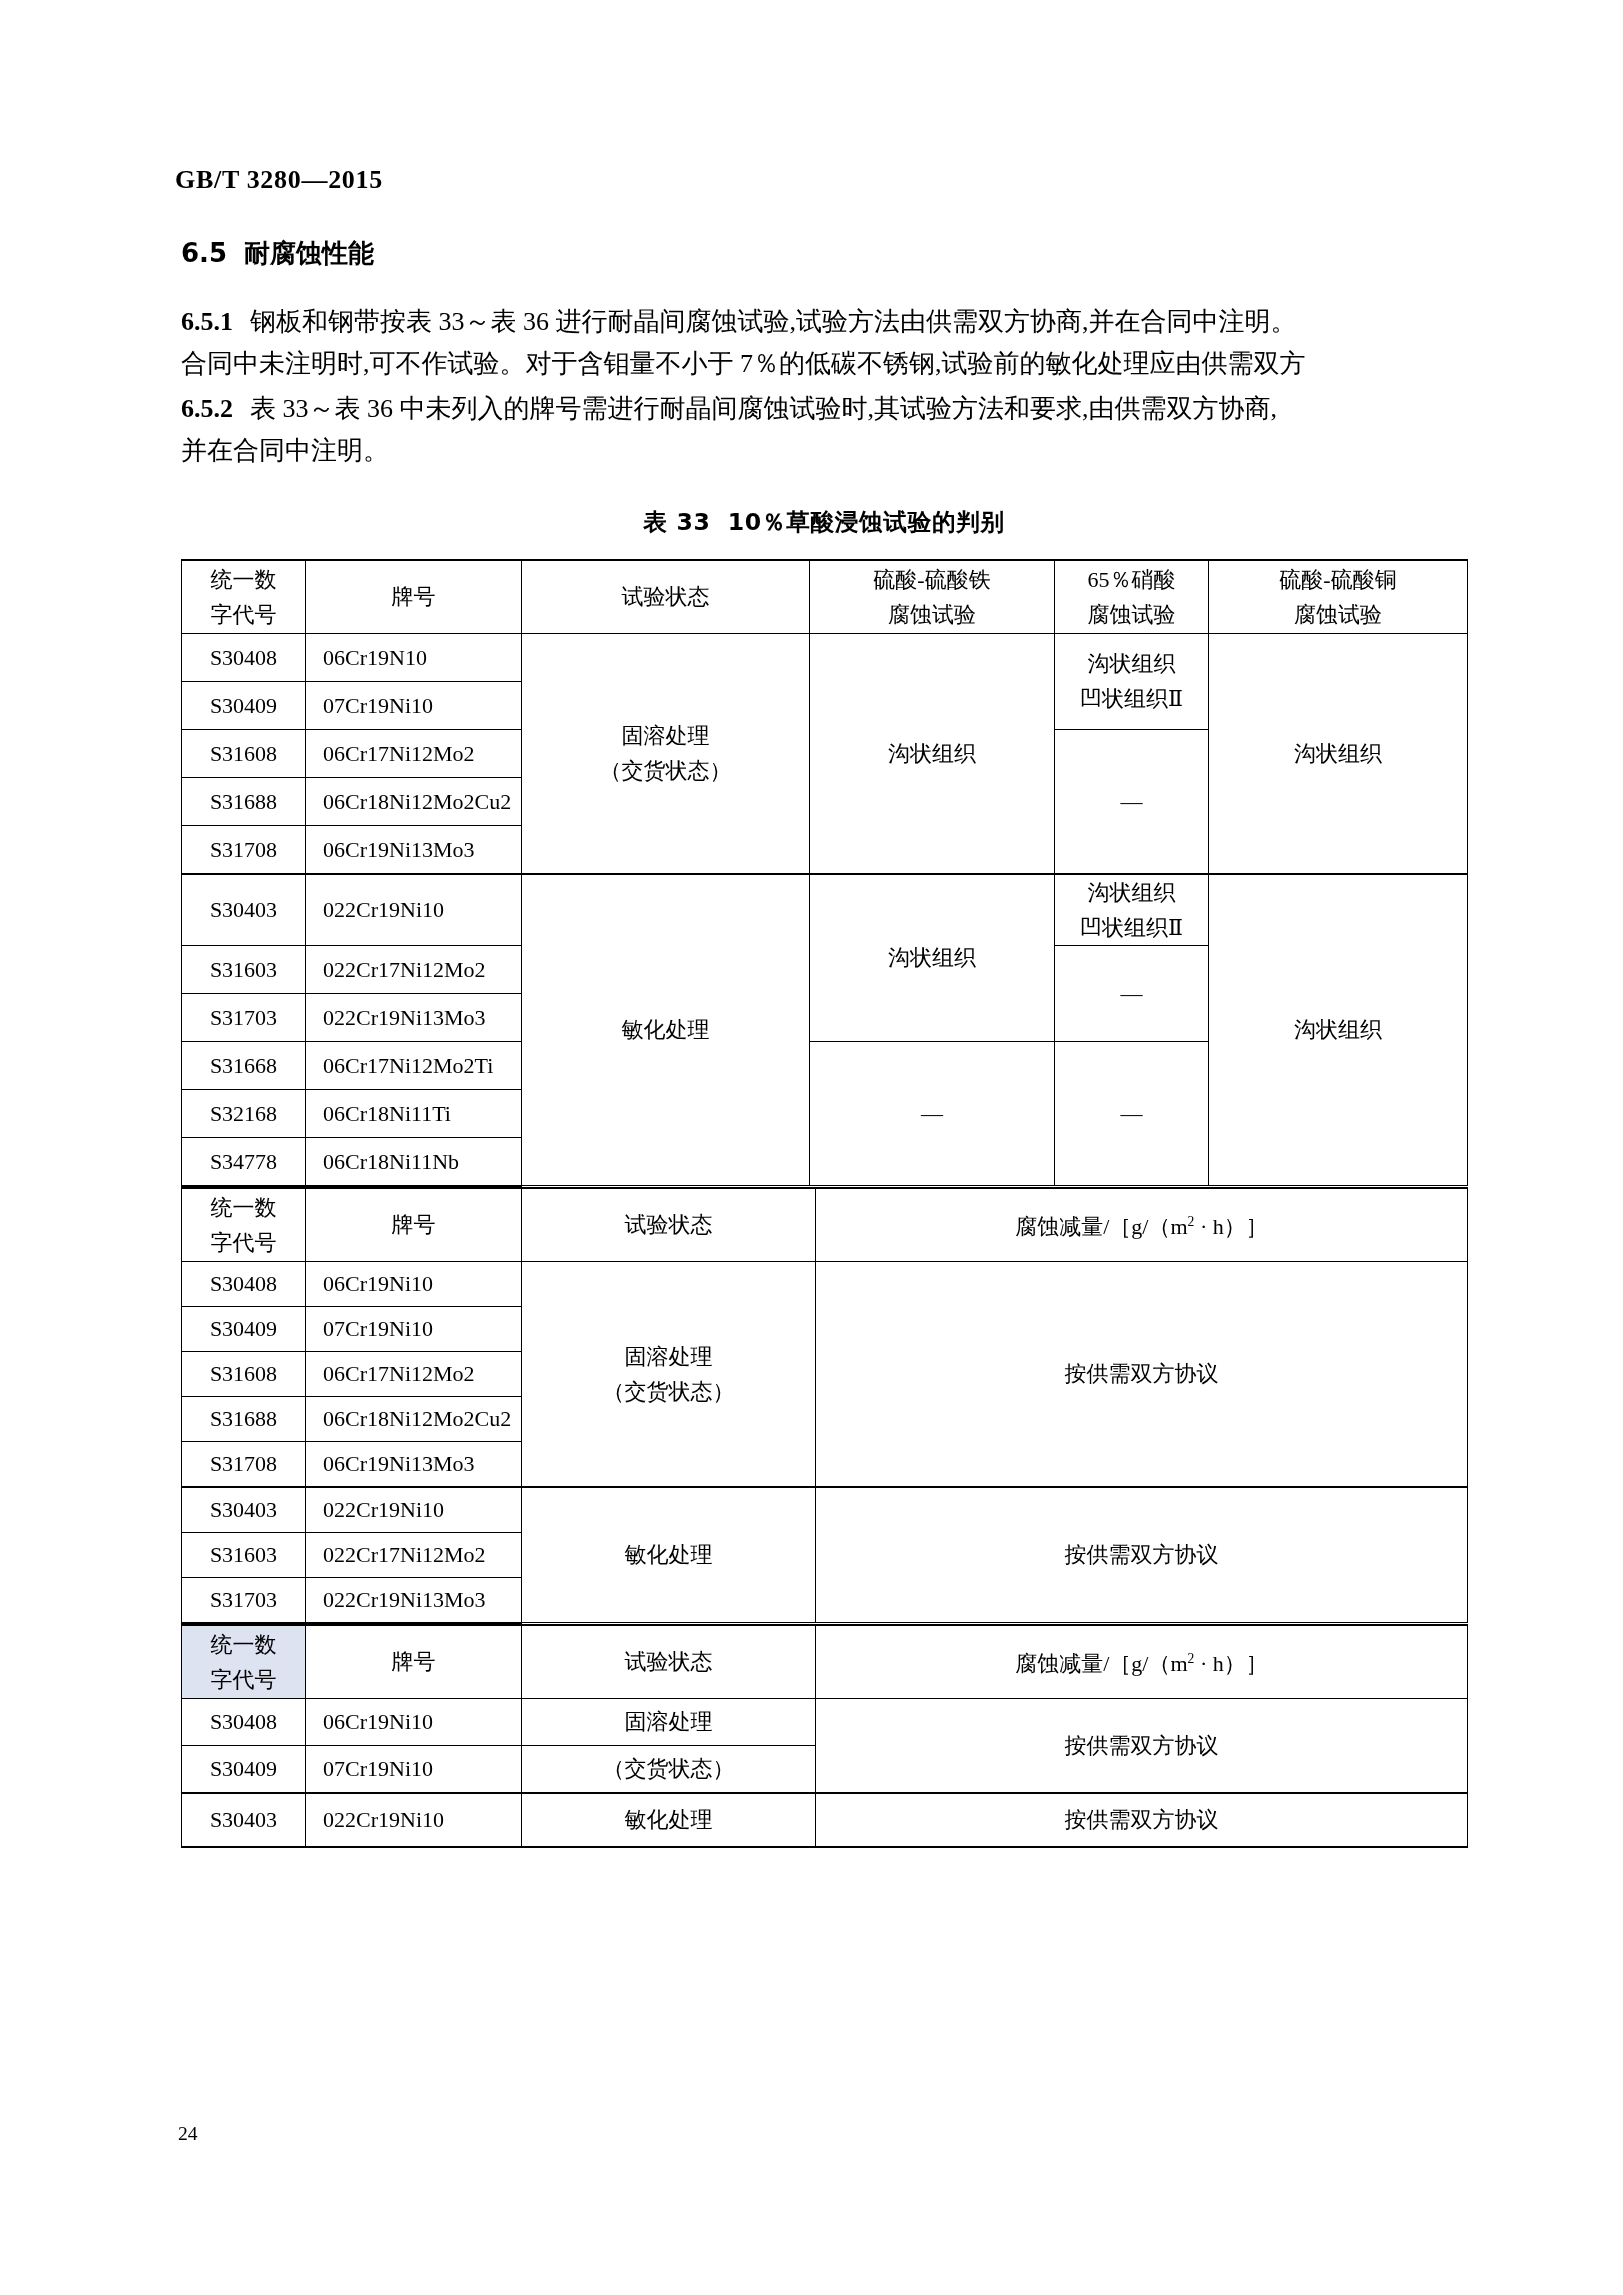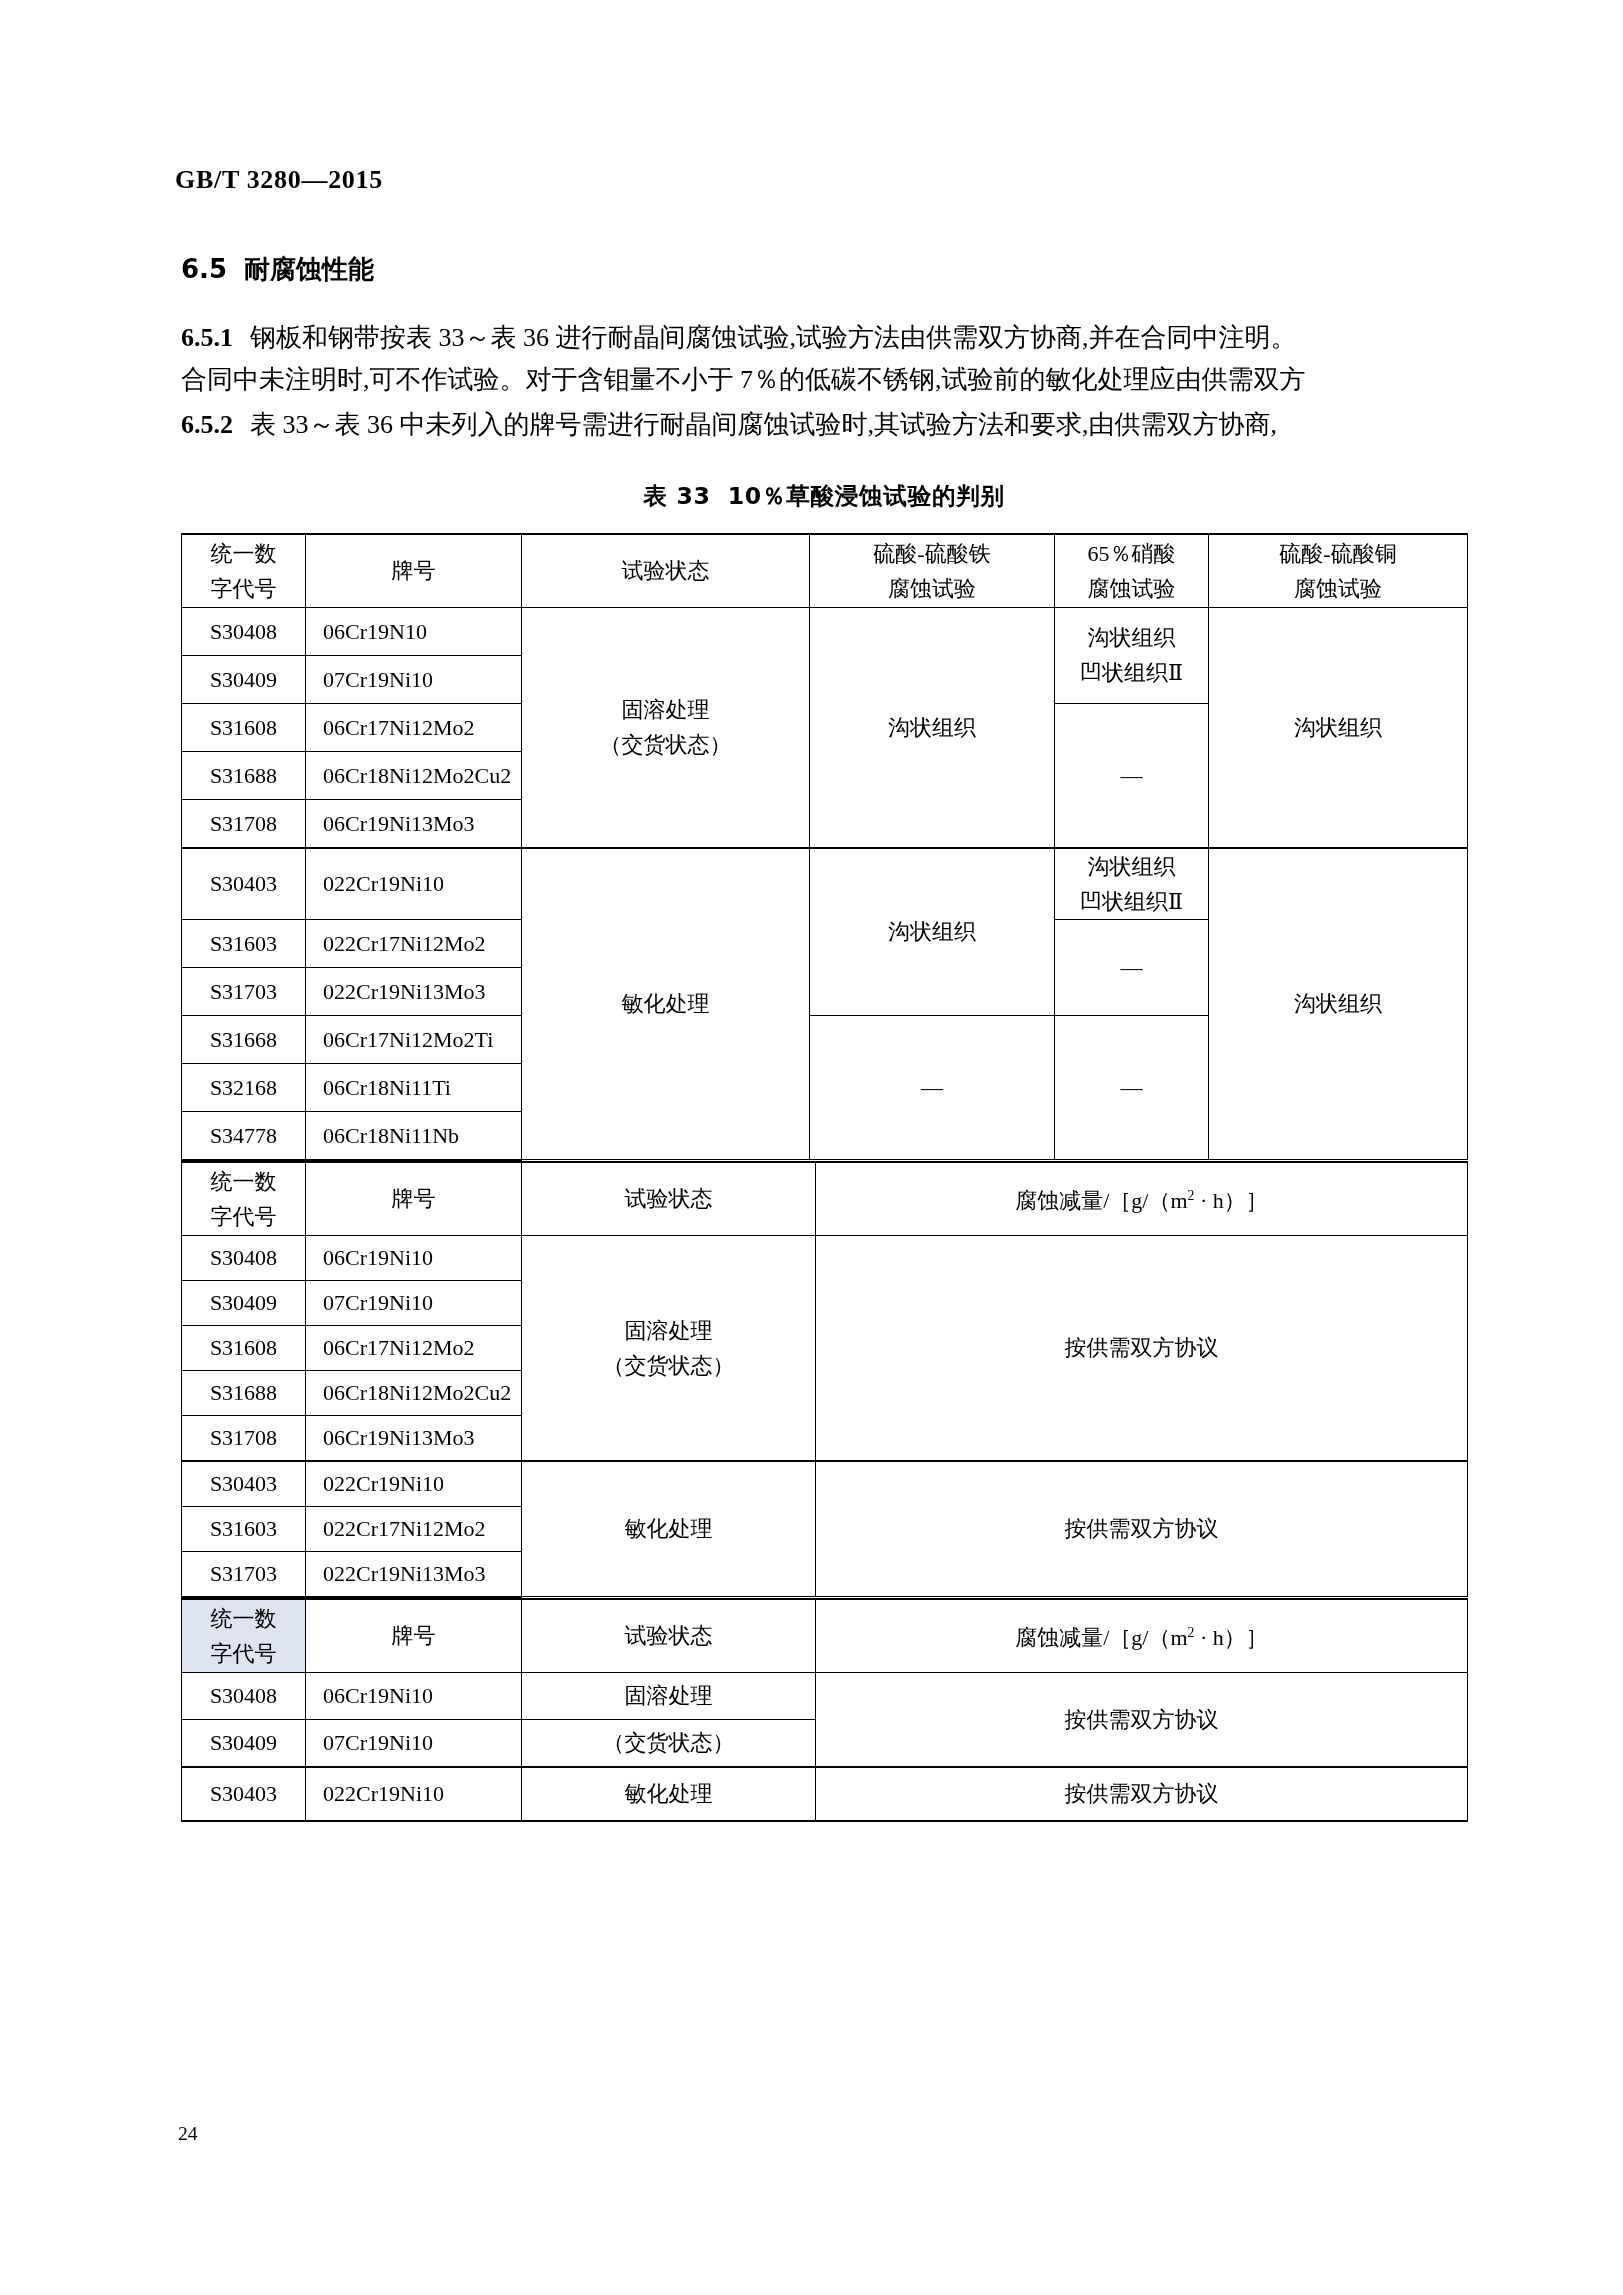--- a/index.html
+++ b/index.html
@@ -14,21 +14,21 @@
   .page { position:absolute; left:0; top:0; width:1623px; height:2295px; }
 
   
   .doc-header{
     position:absolute; left:175px; top:165px;
     font-family:"Liberation Serif","DejaVu Serif",serif;
     font-weight:bold; font-size:26px; letter-spacing:0.7px;
   }
 
   
-  .content{ position:absolute; left:175px; top:252px; width:1286px;padding-left:6px; }
+  .content{ position:absolute; left:175px; top:236px; width:1286px;padding-left:6px; }
 
   .sec-title{
     font-family:"DejaVu Sans","Liberation Sans",sans-serif;
     font-weight:bold; font-size:26px; margin:0 0 30px 0;
   }
   .sec-title .num{ margin-right:17px; }
 
   .para{
     font-size:26px; line-height:42px; margin:0 0 2.6px 0;
     text-align:justify;
@@ -89,20 +89,21 @@
       <span class="num">6.5</span><span>耐腐蚀性能</span>
     </div>
 
     <div class="para">
       <span class="pnum">6.5.1</span><span>钢板和钢带按表 33～表 36 进行耐晶间腐蚀试验,试验方法由供需双方协商,并在合同中注明。</span>
       <span class="para-line">合同中未注明时,可不作试验。对于含钼量不小于 7％的低碳不锈钢,试验前的敏化处理应由供需双方</span>
     </div>
 
     <div class="para">
       <span class="pnum">6.5.2</span><span>表 33～表 36 中未列入的牌号需进行耐晶间腐蚀试验时,其试验方法和要求,由供需双方协商,</span>
+      <span class="para-line">并在合同中注明。</span>
     </div>
 
     <div class="tbl-caption" style="margin-top:34px;margin-bottom:21px;text-align:center;">
       <span>表 33</span><span class="cap-gap"></span><span>10％草酸浸蚀试验的判别</span>
     </div>
 
     <table class="std" style="width:1286px;">
       <colgroup>
         <col style="width:124px">
           <col style="width:216px">

